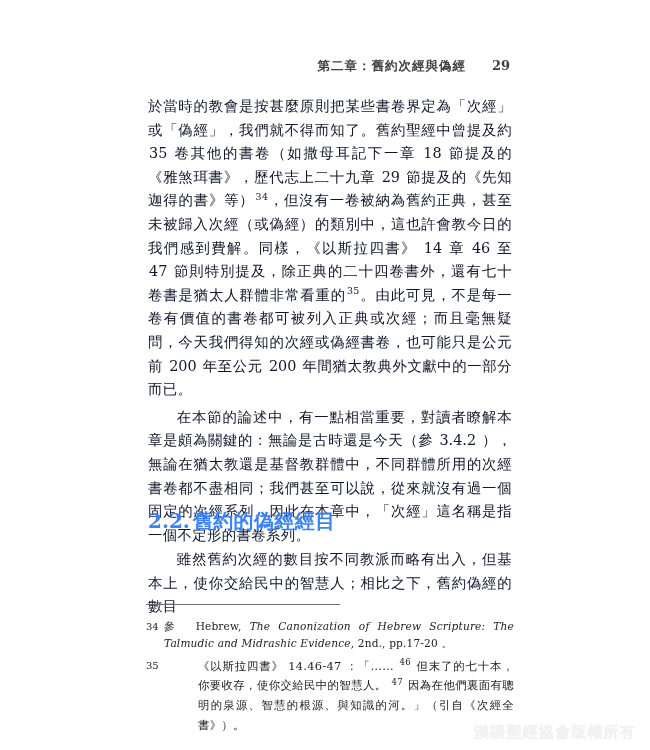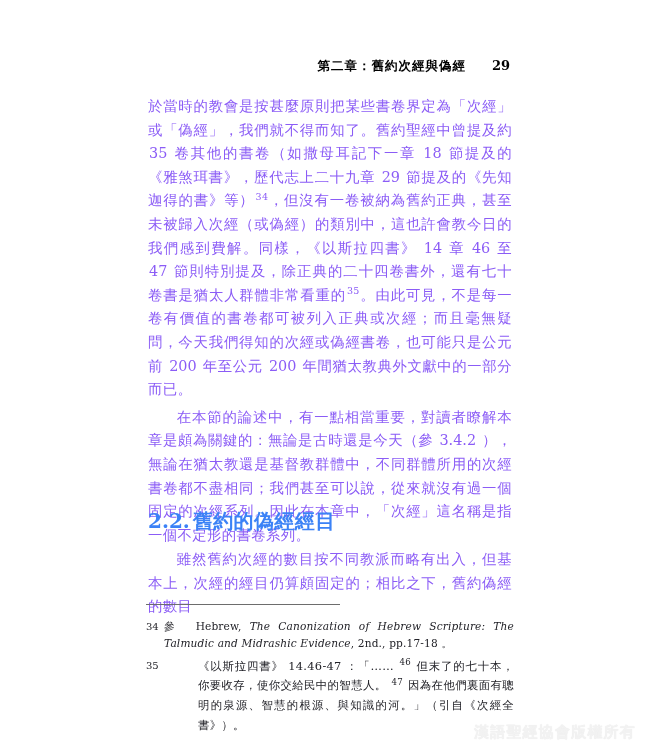--- a/index.html
+++ b/index.html
@@ -29,21 +29,21 @@
     position: absolute;
     top: 58px;
     left: 148px;
     width: 362px;
     display: flex;
     justify-content: flex-end;
     align-items: baseline;
     font-size: 12.5px;
     font-weight: bold;
     letter-spacing: 0.6px;
-    color: #000000;
+    color: #404040;
   }
   .running-head .chapter-title {
     font-family: "DejaVu Sans", "Liberation Sans", sans-serif;
     font-weight: bold;
     font-size: 12.5px;
     letter-spacing: 1px;
   }
   .running-head .folio {
     font-family: "DejaVu Serif", "Liberation Serif", serif;
     font-weight: bold;
@@ -60,21 +60,21 @@
     width: 364px;
   }
 
   .para {
     margin: 0;
     font-size: 14.4px;
     line-height: 23.6px;
     text-align: justify;
     text-justify: inter-ideograph;
     letter-spacing: 0.35px;
-    color: #8b5cf6;
+    color: #0f172a;
   }
   .para + .para {
     margin-top: 4px;
   }
   .para.indent {
     text-indent: 2em;
   }
   .para .num {
     font-family: "DejaVu Serif", "Liberation Serif", serif;
     letter-spacing: 0;
@@ -199,30 +199,30 @@
     <p class="para indent">
       <span>在本節的論述中，有一點相當重要，對讀者瞭解本章是頗為關鍵的：無論是古時還是今天（參 <span class="num">3.4.2</span> ），無論在猶太教還是基督教群體中，不同群體所用的次經書卷都不盡相同；我們甚至可以說，從來就沒有過一個固定的次經系列。因此在本章中，「次經」這名稱是指一個不定形的書卷系列。</span>
     </p>
   </div>
 
   <h2 class="section-heading">
     <span class="sec-num">2.2.</span><span>舊約的偽經經目</span>
   </h2>
 
   <div class="after-heading">
-    <p class="para indent">雖然舊約次經的數目按不同教派而略有出入，但基本上，次經的經目仍算頗固定的；相比之下，舊約偽經的數目</p>
+    <p class="para indent">雖然舊約次經的數目按不同教派而略有出入，但基本上，使你交給民中的智慧人；相比之下，舊約偽經的數目</p>
   </div>
 
   <div class="fn-rule"></div>
 
   <div class="footnotes">
 
     <div class="footnote">
       <span class="fn-marker">34</span>
-      <span class="fn-text"><span>參</span>&nbsp; <span>Hebrew,</span> <i>The Canonization of Hebrew Scripture: The Talmudic and Midrashic Evidence</i>, <span>2nd.,</span> <span>pp.17-18 。</span></span>
+      <span class="fn-text"><span>參</span>&nbsp; <span>Hebrew,</span> <i>The Canonization of Hebrew Scripture: The Talmudic and Midrashic Evidence</i>, <span>2nd.,</span> <span>pp.17-20 。</span></span>
     </div>
 
     <div class="footnote cjk">
       <span class="fn-marker">35</span>
       <span class="fn-text"><span>《以斯拉四書》 14.46-47 ：</span><span>「…… </span><span class="vnum">46</span><span> 但末了的七十本，你要收存，使你交給民中的智慧人。 </span><span class="vnum">47</span><span> 因為在他們裏面有聰明的泉源、智慧的根源、與知識的河。」（引自《次經全書》）。</span></span>
     </div>
 
   </div>
 
   <div class="watermark">漢語聖經協會版權所有</div>

